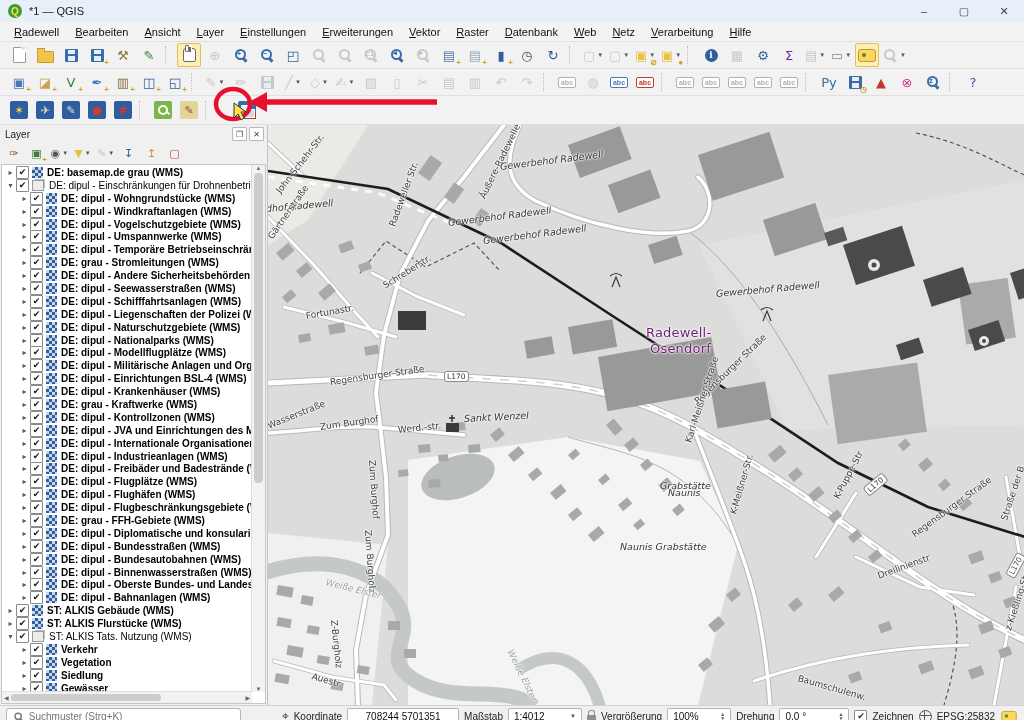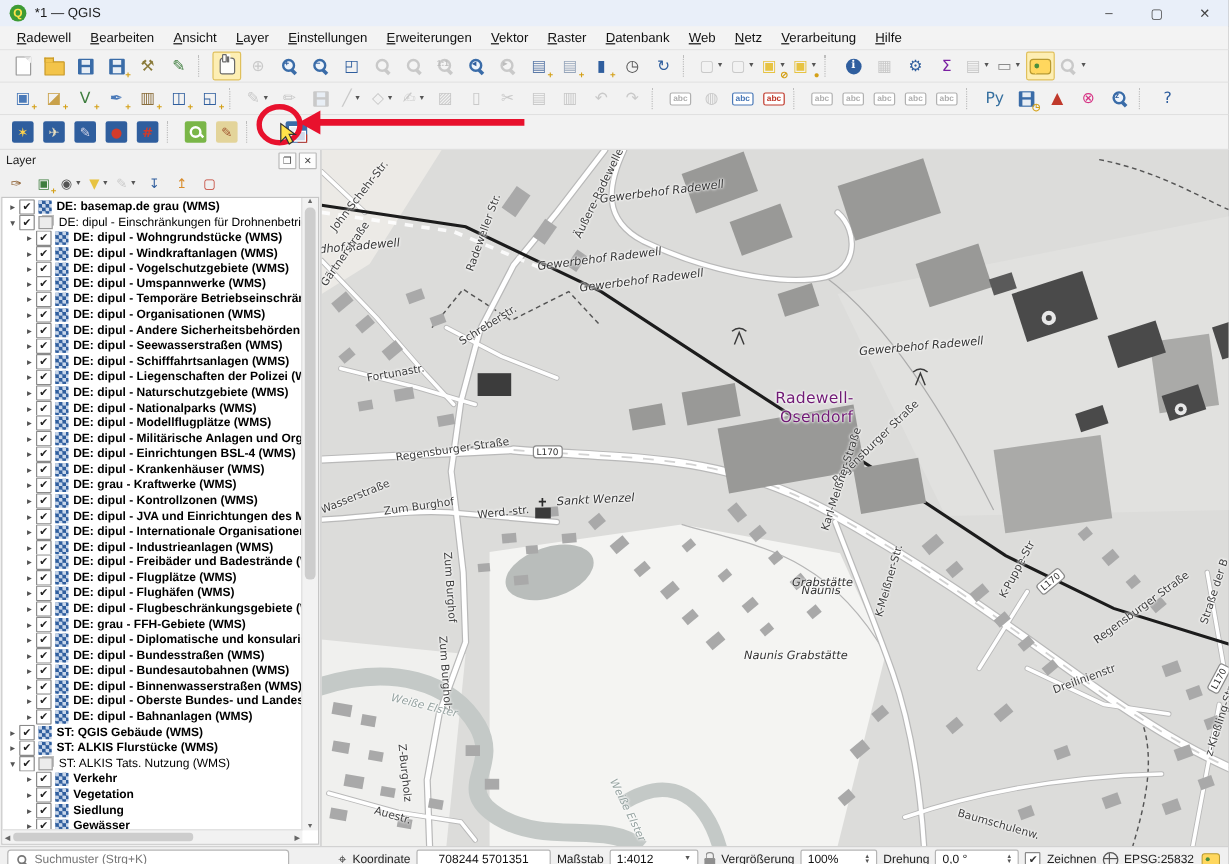--- a/index.html
+++ b/index.html
@@ -519,21 +519,21 @@
             <div class="trow" style="padding-left: 17px;">
               <span class="exp">▸</span>
               <span class="cb">✔</span>
               <span class="wicon"></span>
               <span class="tlabel b">DE: dipul - Temporäre Betriebseinschränkungen (WMS)</span>
             </div>
             <div class="trow" style="padding-left: 17px;">
               <span class="exp">▸</span>
               <span class="cb">✔</span>
               <span class="wicon"></span>
-              <span class="tlabel b">DE: dipul - Organisationen (WMS)</span>
+              <span class="tlabel b">DE: grau - Stromleitungen (WMS)</span>
             </div>
             <div class="trow" style="padding-left: 17px;">
               <span class="exp">▸</span>
               <span class="cb">✔</span>
               <span class="wicon"></span>
               <span class="tlabel b">DE: dipul - Andere Sicherheitsbehörden (WMS)</span>
             </div>
             <div class="trow" style="padding-left: 17px;">
               <span class="exp">▸</span>
               <span class="cb">✔</span>
@@ -681,21 +681,21 @@
             <div class="trow" style="padding-left: 17px;">
               <span class="exp">▸</span>
               <span class="cb">✔</span>
               <span class="wicon"></span>
               <span class="tlabel b">DE: dipul - Bahnanlagen (WMS)</span>
             </div>
             <div class="trow" style="padding-left: 3px;">
               <span class="exp">▸</span>
               <span class="cb">✔</span>
               <span class="wicon"></span>
-              <span class="tlabel b">ST: QGIS Gebäude (WMS)</span>
+              <span class="tlabel b">ST: ALKIS Gebäude (WMS)</span>
             </div>
             <div class="trow" style="padding-left: 3px;">
               <span class="exp">▸</span>
               <span class="cb">✔</span>
               <span class="wicon"></span>
               <span class="tlabel b">ST: ALKIS Flurstücke (WMS)</span>
             </div>
             <div class="trow" style="padding-left: 3px;">
               <span class="exp">▾</span>
               <span class="cb">✔</span>

